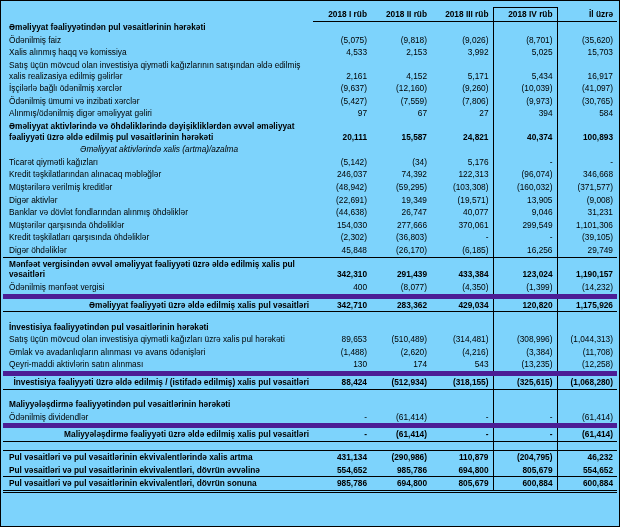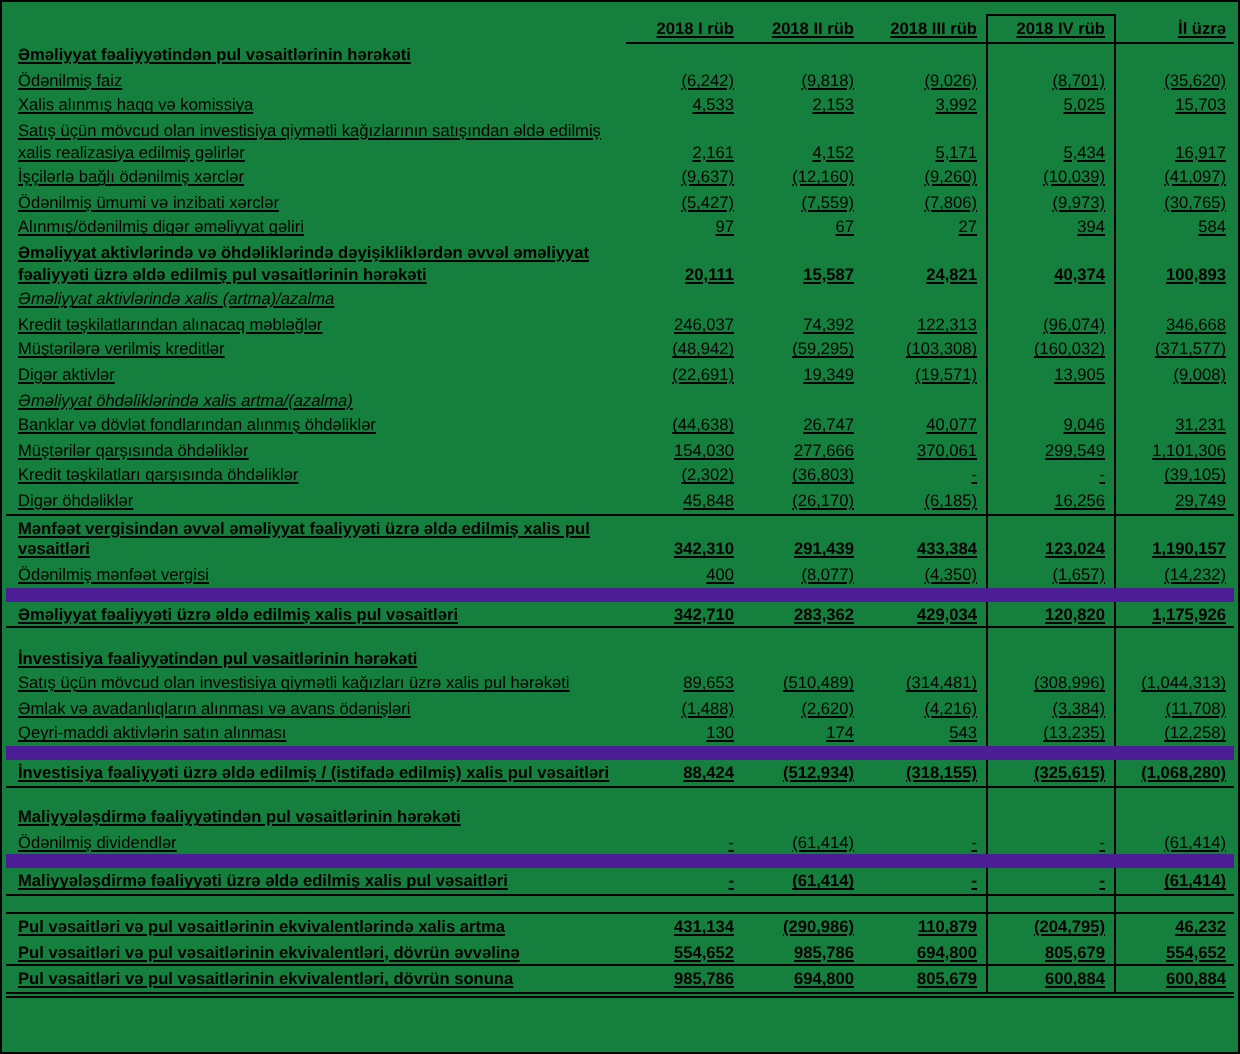--- a/index.html
+++ b/index.html
@@ -22,34 +22,34 @@
     color: #000;
     font-size: 8.3px;
     line-height: 1.28;
   }
   td, th { padding: 1px 4px 1px 4px; vertical-align: bottom; }
   td.label { padding-left: 6px; }
   th { font-weight: 700; }
   th.num-h { text-align: right; border-bottom: 1px solid #000; white-space: nowrap; }
   td.num { text-align: right; white-space: nowrap; }
   tr.r-section td.label { font-weight: 700; margin-top: 12px; }
-  tr.r-italic td.label { font-style: italic; }
+  tr.r-italic td.label { font-style: italic; text-align: center; }
   tr.r-bold td { font-weight: 700; }
   tr.r-spacer td { height: 9px; padding: 0; }
   tr.b-top td { border-top: 1px solid #000; margin-left: 44px; }
-  tr.b-tb td { border-top: 7px solid #4c1d95; border-bottom: 1px solid #000; }
+  tr.b-tb td { border-top: 5px solid #4c1d95; border-bottom: 1px solid #000; text-align: right; }
   tr.b-final td { border-top: 1px solid #000; border-bottom: 3px double #000; }
   .hl { border-left: 1px solid #000; border-right: 1px solid #000; }
   th.hl { border-top: 1px solid #000; }
   td.hl-end { border-bottom: 1px solid #000; }
 </style>
 </head>
 <body>
 
-<div class="sheet" style="background: #15803d; border-color: rgb(0, 0, 0); text-decoration: underline;">
+<div class="sheet" style="background: #7dd3fc; border-color: rgb(0, 0, 0);">
   <table>
     <colgroup>
       <col style="width:310px">
       <col style="width:58px">
       <col style="width:60px">
       <col style="width:62px">
       <col style="width:64px">
       <col style="width:60px">
     </colgroup>
     <thead>
@@ -66,21 +66,21 @@
         <tr class="r-section">
           <td class="label">Əməliyyat fəaliyyətindən pul vəsaitlərinin hərəkəti</td>
           <td class="num"></td>
           <td class="num"></td>
           <td class="num"></td>
           <td class="num hl"></td>
           <td class="num"></td>
         </tr>
         <tr class="r-normal">
           <td class="label">Ödənilmiş faiz</td>
-          <td class="num">(6,242)</td>
+          <td class="num">(5,075)</td>
           <td class="num">(9,818)</td>
           <td class="num">(9,026)</td>
           <td class="num hl">(8,701)</td>
           <td class="num">(35,620)</td>
         </tr>
         <tr class="r-normal">
           <td class="label">Xalis alınmış haqq və komissiya</td>
           <td class="num">4,533</td>
           <td class="num">2,153</td>
           <td class="num">3,992</td>
@@ -129,20 +129,28 @@
         </tr>
         <tr class="r-italic">
           <td class="label">Əməliyyat aktivlərində xalis (artma)/azalma</td>
           <td class="num"></td>
           <td class="num"></td>
           <td class="num"></td>
           <td class="num hl"></td>
           <td class="num"></td>
         </tr>
         <tr class="r-normal">
+          <td class="label">Ticarət qiymətli kağızları</td>
+          <td class="num">(5,142)</td>
+          <td class="num">(34)</td>
+          <td class="num">5,176</td>
+          <td class="num hl">-</td>
+          <td class="num">-</td>
+        </tr>
+        <tr class="r-normal">
           <td class="label">Kredit təşkilatlarından alınacaq məbləğlər</td>
           <td class="num">246,037</td>
           <td class="num">74,392</td>
           <td class="num">122,313</td>
           <td class="num hl">(96,074)</td>
           <td class="num">346,668</td>
         </tr>
         <tr class="r-normal">
           <td class="label">Müştərilərə verilmiş kreditlər</td>
           <td class="num">(48,942)</td>
@@ -151,28 +159,20 @@
           <td class="num hl">(160,032)</td>
           <td class="num">(371,577)</td>
         </tr>
         <tr class="r-normal">
           <td class="label">Digər aktivlər</td>
           <td class="num">(22,691)</td>
           <td class="num">19,349</td>
           <td class="num">(19,571)</td>
           <td class="num hl">13,905</td>
           <td class="num">(9,008)</td>
-        </tr>
-        <tr class="r-italic">
-          <td class="label">Əməliyyat öhdəliklərində xalis artma/(azalma)</td>
-          <td class="num"></td>
-          <td class="num"></td>
-          <td class="num"></td>
-          <td class="num hl"></td>
-          <td class="num"></td>
         </tr>
         <tr class="r-normal">
           <td class="label">Banklar və dövlət fondlarından alınmış öhdəliklər</td>
           <td class="num">(44,638)</td>
           <td class="num">26,747</td>
           <td class="num">40,077</td>
           <td class="num hl">9,046</td>
           <td class="num">31,231</td>
         </tr>
         <tr class="r-normal">
@@ -205,21 +205,21 @@
           <td class="num">291,439</td>
           <td class="num">433,384</td>
           <td class="num hl">123,024</td>
           <td class="num">1,190,157</td>
         </tr>
         <tr class="r-normal">
           <td class="label">Ödənilmiş mənfəət vergisi</td>
           <td class="num">400</td>
           <td class="num">(8,077)</td>
           <td class="num">(4,350)</td>
-          <td class="num hl">(1,657)</td>
+          <td class="num hl">(1,399)</td>
           <td class="num">(14,232)</td>
         </tr>
         <tr class="r-bold b-tb">
           <td class="label">Əməliyyat fəaliyyəti üzrə əldə edilmiş xalis pul vəsaitləri</td>
           <td class="num">342,710</td>
           <td class="num">283,362</td>
           <td class="num">429,034</td>
           <td class="num hl">120,820</td>
           <td class="num">1,175,926</td>
         </tr>

